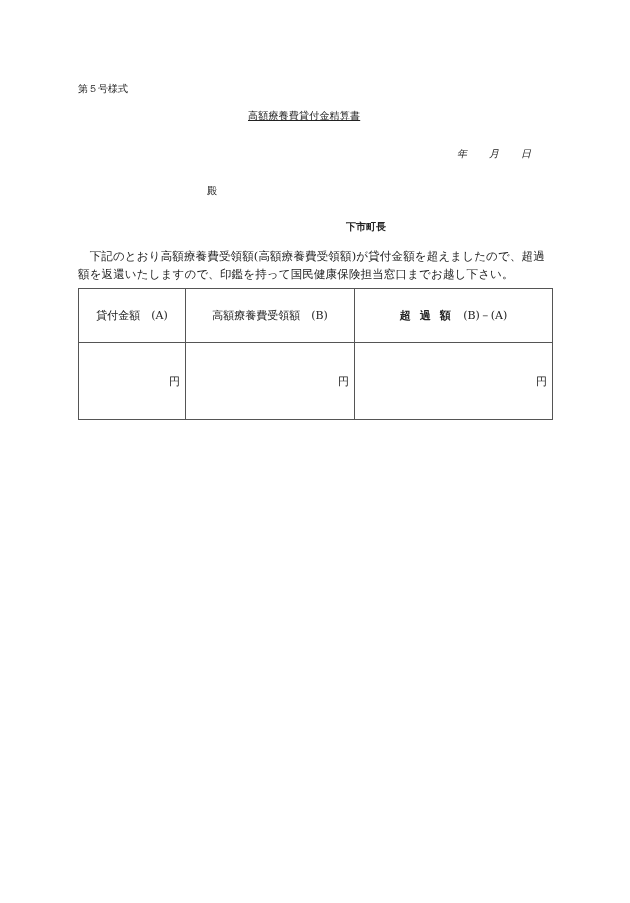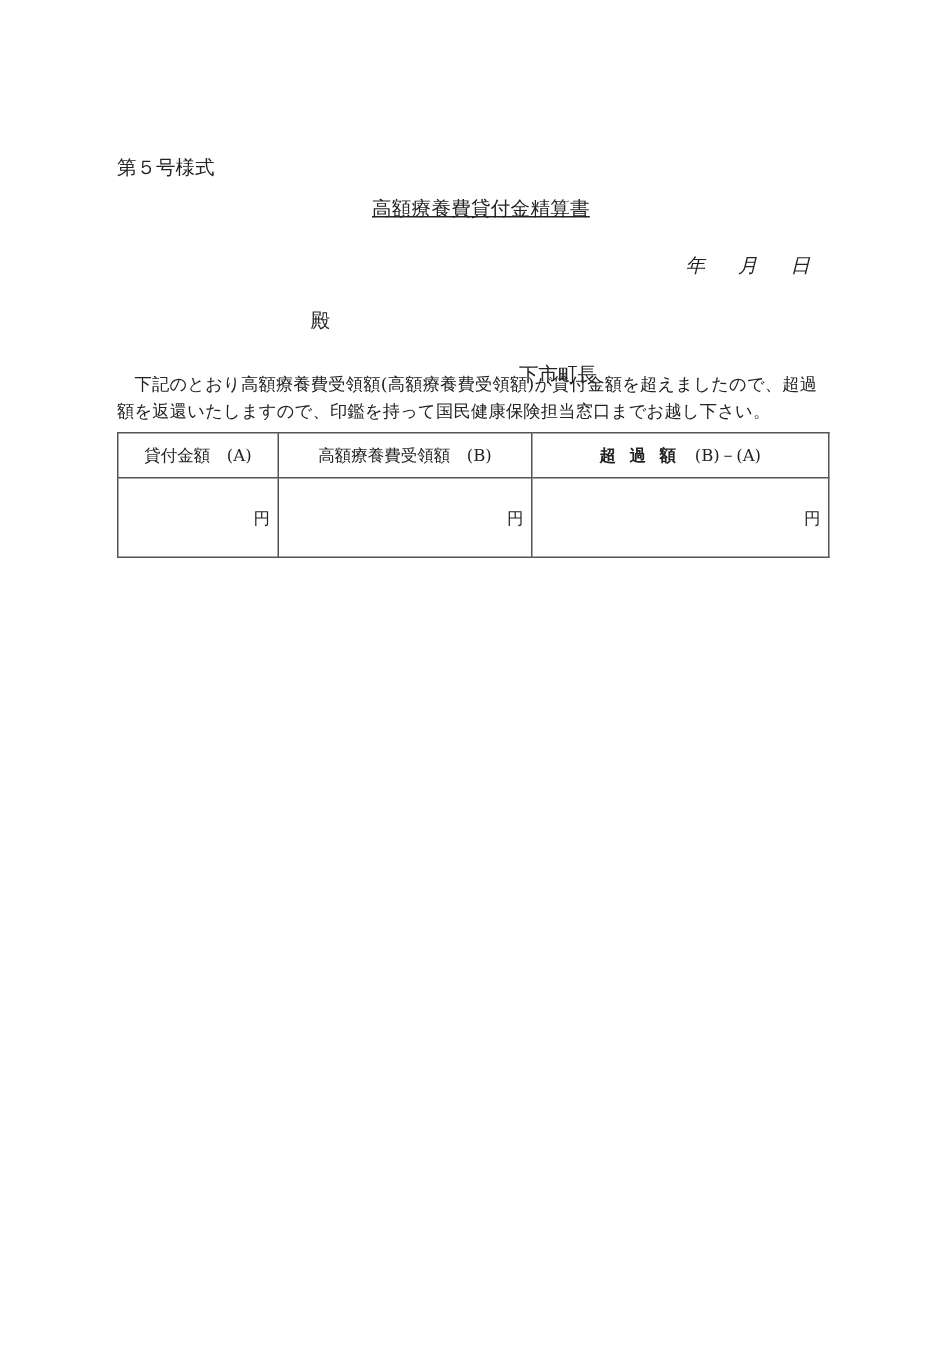--- a/index.html
+++ b/index.html
@@ -9,29 +9,29 @@
   }
   body {
     width: 630px;
     height: 903px;
     position: relative;
     overflow: hidden;
     font-family: "DejaVu Serif", "Liberation Serif", serif;
     color: #222222;
   }
   .abs { position: absolute; white-space: nowrap; }
-  .t11 { font-size: 13px; line-height: 14px; margin-top: 24px; }
+  .t11 { font-size: 10px; line-height: 14px; }
 
   #form-number { left: 78px; top: 82px; }
   #doc-title { left: 248px; top: 109px; letter-spacing: 0.2px; text-decoration: underline; }
   #date-line { left: 457px; top: 147px; font-style: italic; }
   #date-line span { display: inline-block; }
   #date-line .gap { width: 22px; }
   #honorific { left: 207px; top: 184px; }
-  #issuer { left: 346px; top: 220px; }
+  #issuer { left: 346px; top: 220px; font-weight: bold; }
 
   #body-text {
     left: 78px;
     top: 247px;
     width: 474px;
     white-space: normal;
     font-size: 11.5px;
     line-height: 18px;
     letter-spacing: 0.15px;
   }
@@ -40,21 +40,21 @@
     position: absolute;
     left: 78px;
     top: 288px;
     width: 474px;
     border-collapse: collapse;
     table-layout: fixed;
     font-size: 11px;
   }
   #settlement-table td {
     border: 1px solid #555555;
-    padding: 0;
+    padding: 12px;
   }
   #settlement-table tr.header td {
     height: 29px;
     text-align: center;
     vertical-align: middle;
   }
   #settlement-table tr.value td {
     height: 52px;
     text-align: right;
     vertical-align: middle;

